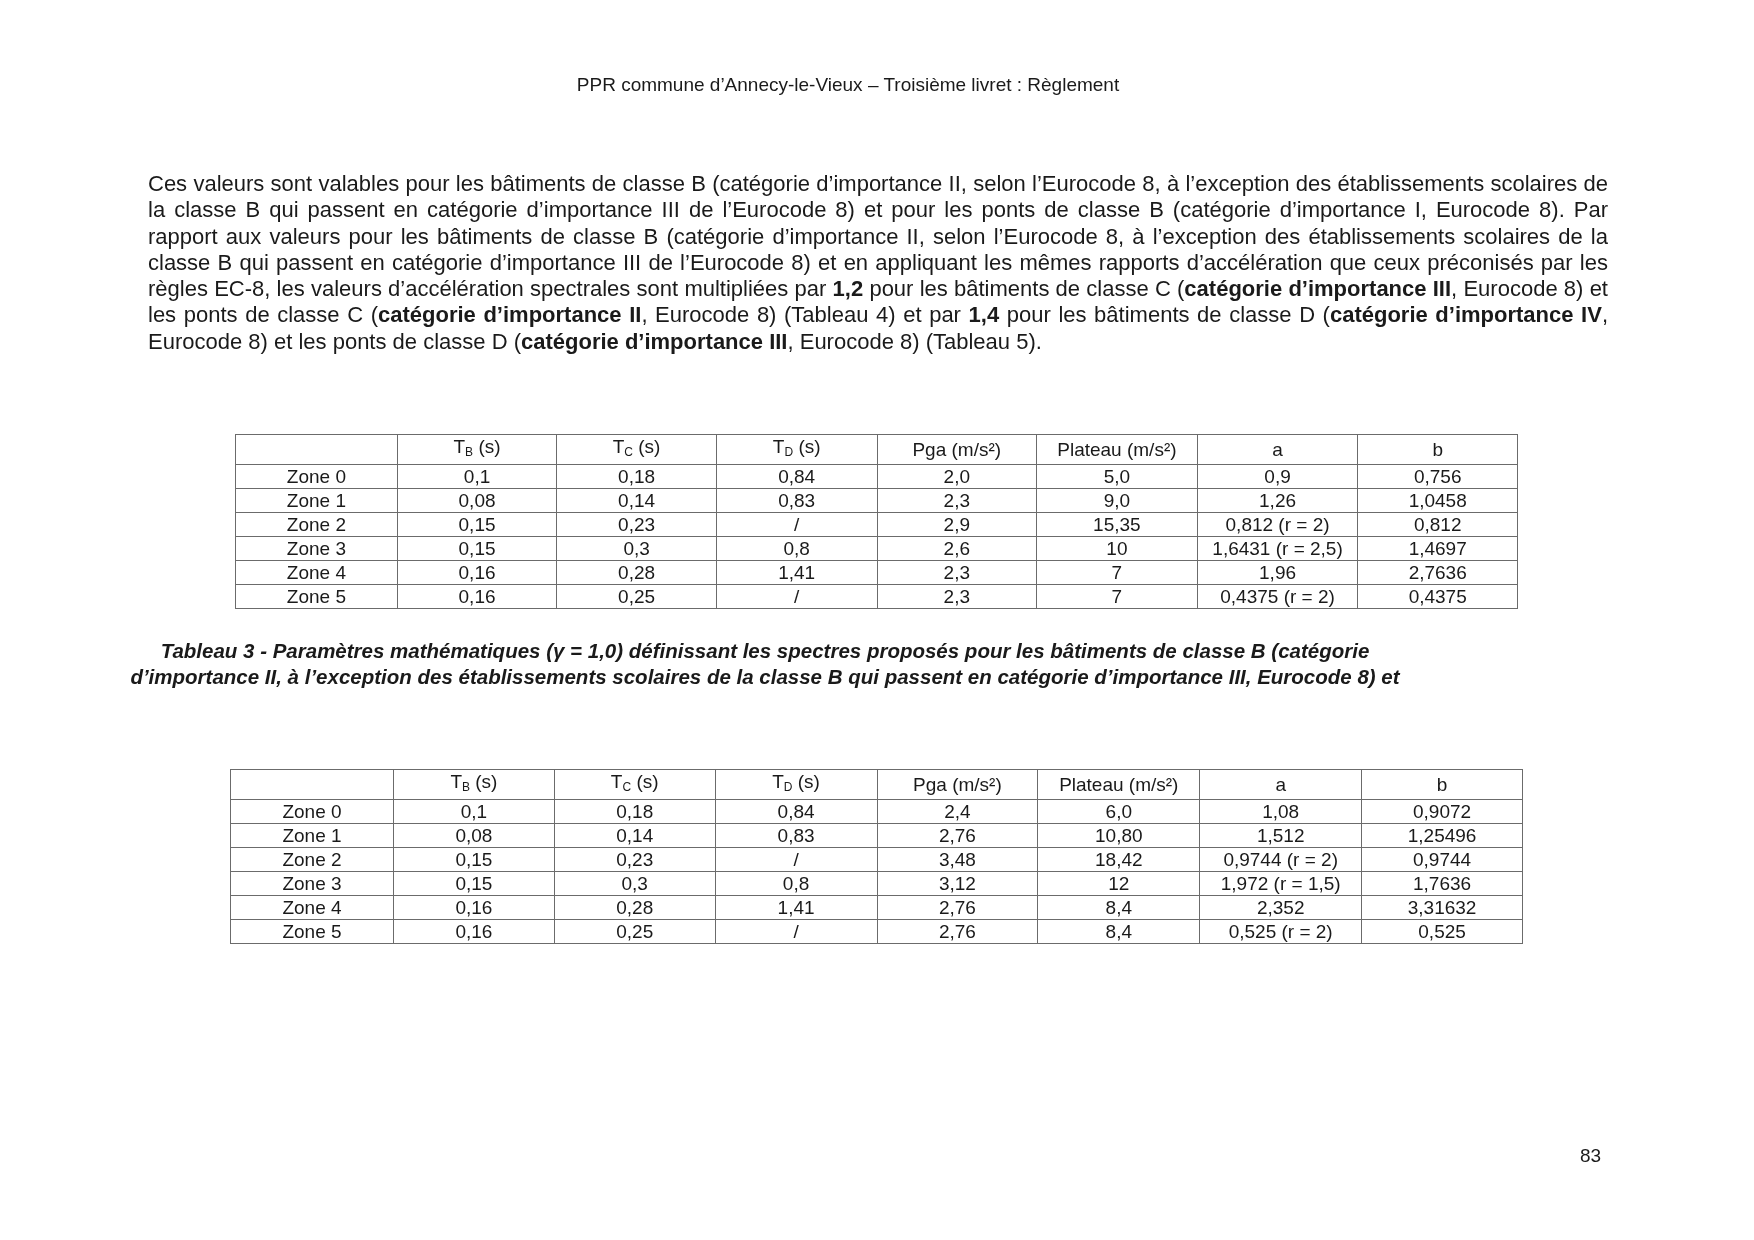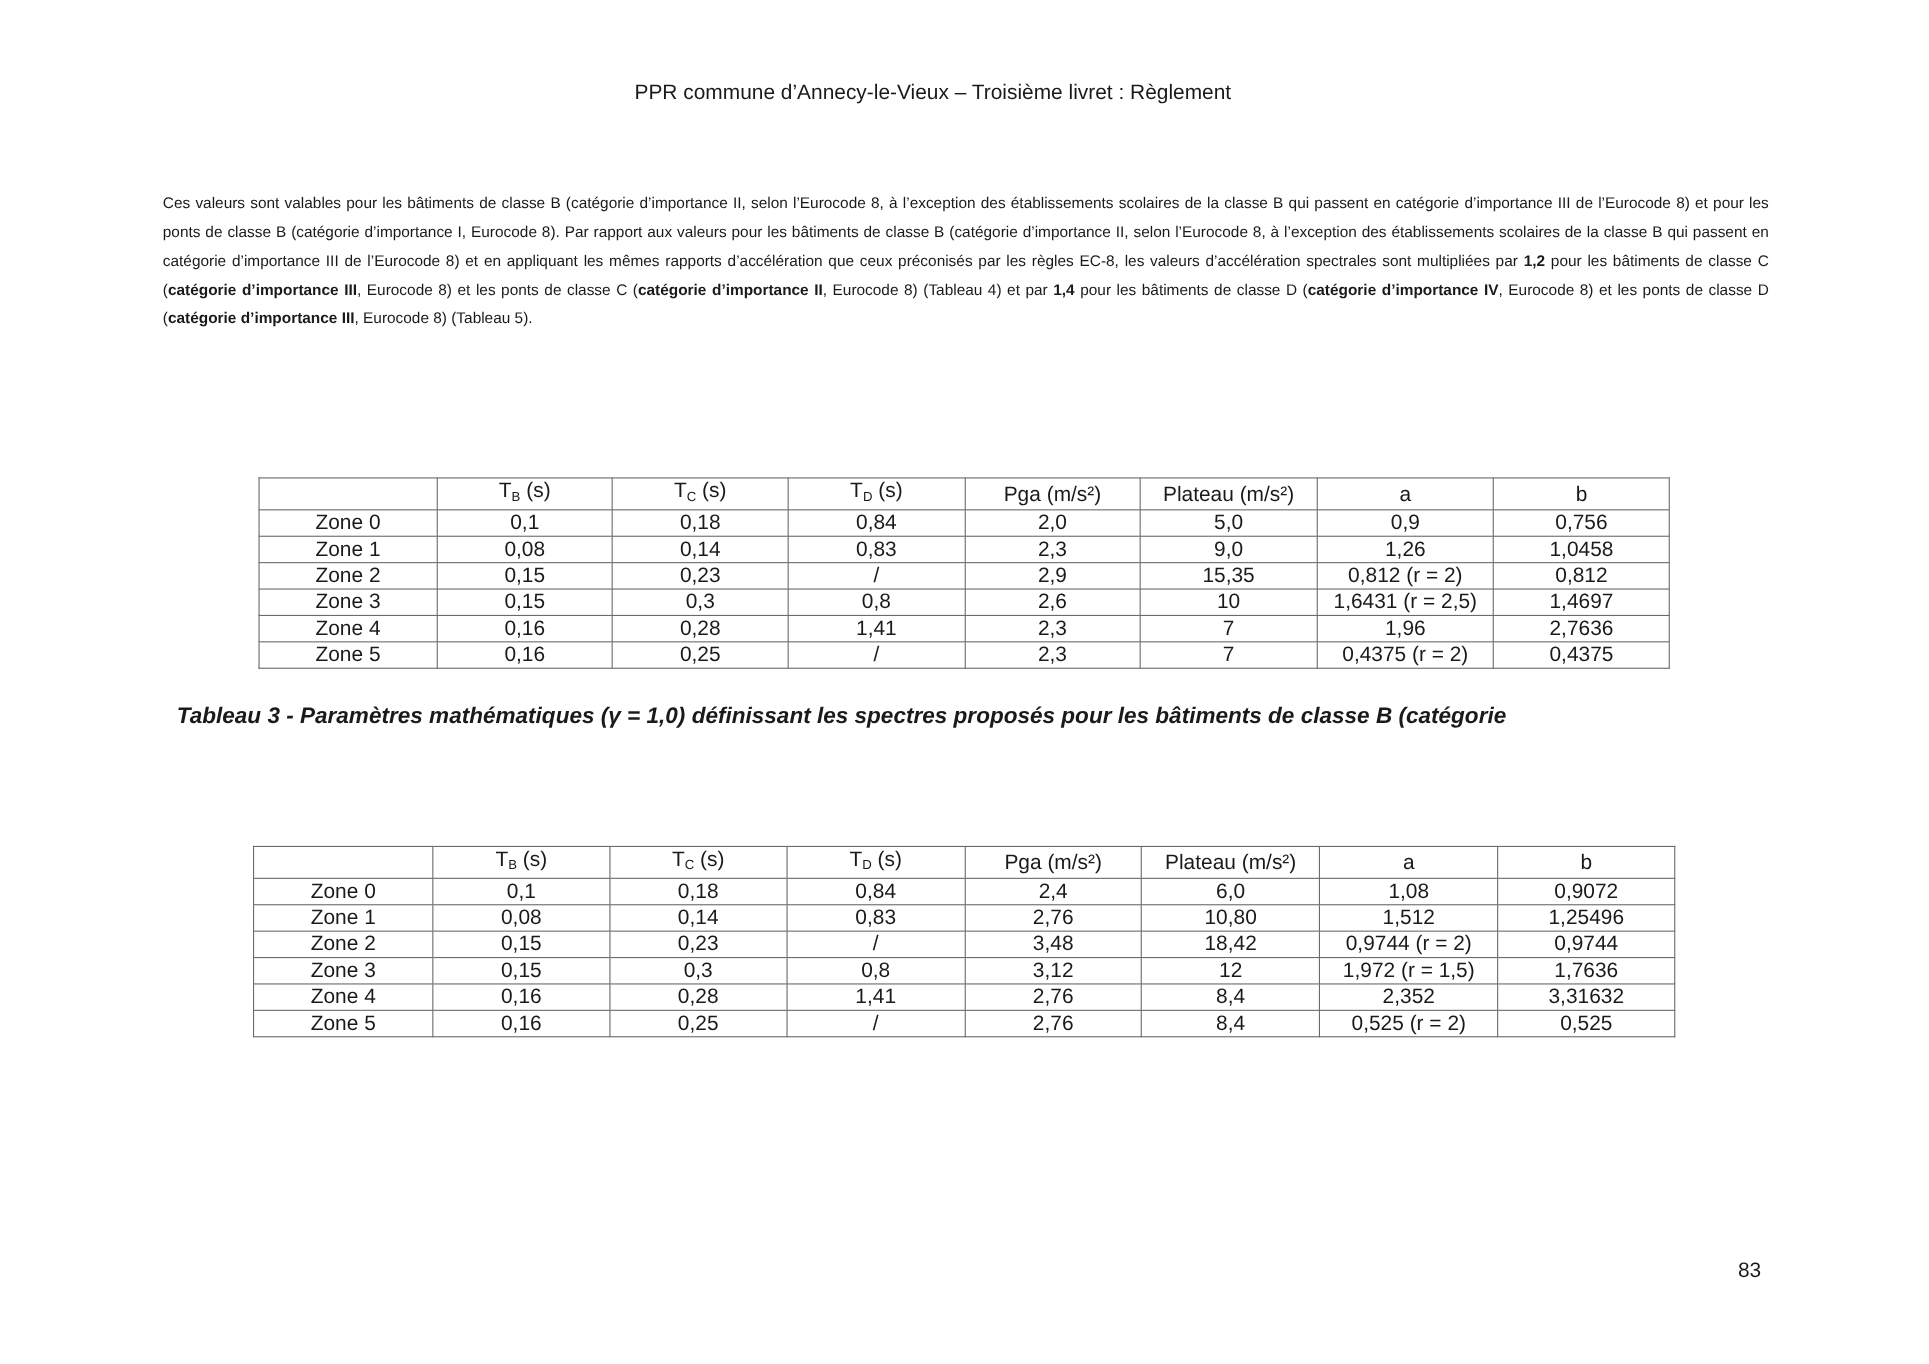--- a/index.html
+++ b/index.html
@@ -1,20 +1,20 @@
 <!DOCTYPE html>
 <html><head>
 <meta charset="utf-8">
 <style>
   html, body { margin: 0; padding: 0; background: #ffffff; }
   body { width: 1754px; height: 1240px; position: relative; overflow: hidden;
          font-family: "Liberation Sans", sans-serif; color: #1a1a1a; }
   .header { position: absolute; top: 74px; left: 0; width: 1696px; text-align: center;
             font-size: 19px; }
-  .para { position: absolute; top: 171px; left: 148px; width: 1460px; font-size: 14px;
+  .para { position: absolute; top: 171px; left: 148px; width: 1460px; font-size: 22px;
           line-height: 26.3px; text-align: justify; }
   .para b { font-weight: bold; }
   table.data { position: absolute; border-collapse: collapse; font-size: 19px; }
   table.data td { border: 1.5px solid #6b6b6b; text-align: center; padding: 0; height: 23px;
                   line-height: 23px; }
   #table3 { top: 434px; left: 235px; width: 1283px; }
   #table4 { top: 769px; left: 230px; width: 1293px; }
   sub { font-size: 12px; vertical-align: -3px; }
   .caption { position: absolute; left: 0; width: 1530px; text-align: center; font-size: 20.5px;
              font-weight: bold; font-style: italic; line-height: 26.3px; }
@@ -98,20 +98,21 @@
         <td>/</td>
         <td>2,3</td>
         <td>7</td>
         <td>0,4375 (r = 2)</td>
         <td>0,4375</td>
       </tr>
     </tbody>
 </table>
 <div class="caption" id="caption3">
     <div>Tableau 3 - Paramètres mathématiques (γ = 1,0) définissant les spectres proposés pour les bâtiments de classe B (catégorie</div>
+    <div>d’importance II, à l’exception des établissements scolaires de la classe B qui passent en catégorie d’importance III, Eurocode 8) et</div>
   </div>
 
 <table class="data" id="table4">
   <tbody>
       <tr>
         <td style="width: 145px;"><span></span></td>
         <td style="width: 143px;"><span>T</span><sub>B</sub><span> (s)</span></td>
         <td style="width: 143px;"><span>T</span><sub>C</sub><span> (s)</span></td>
         <td style="width: 144px;"><span>T</span><sub>D</sub><span> (s)</span></td>
         <td style="width: 143px;"><span>Pga (m/s²)</span></td>

